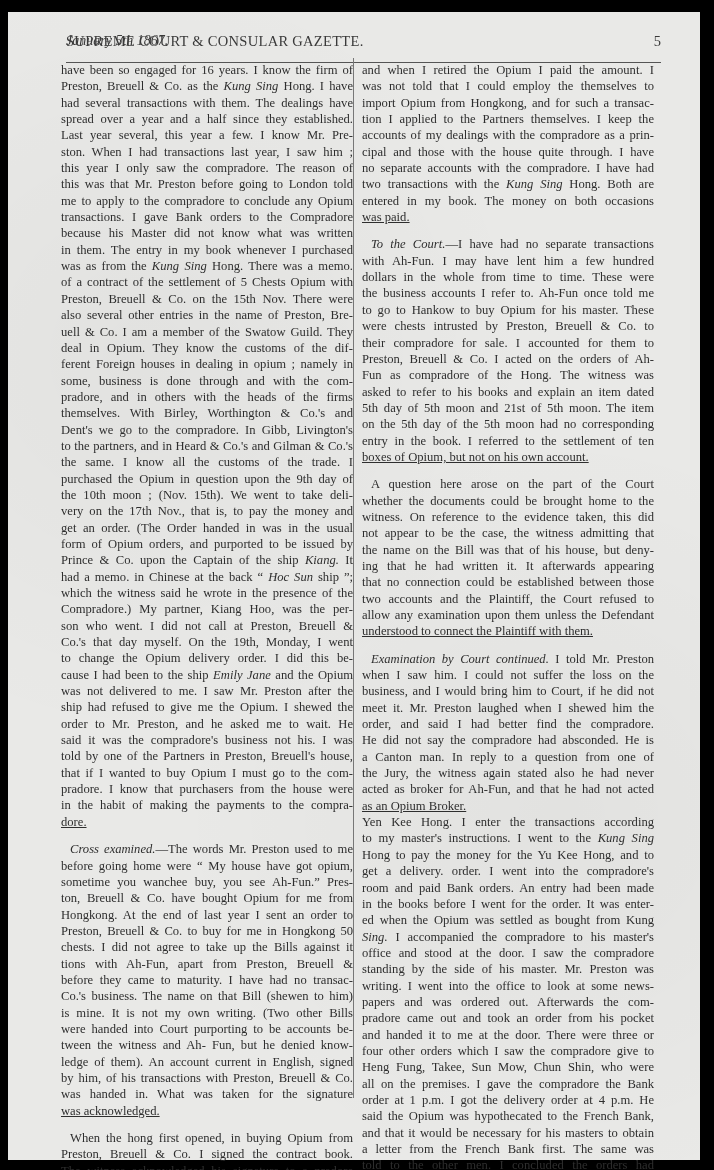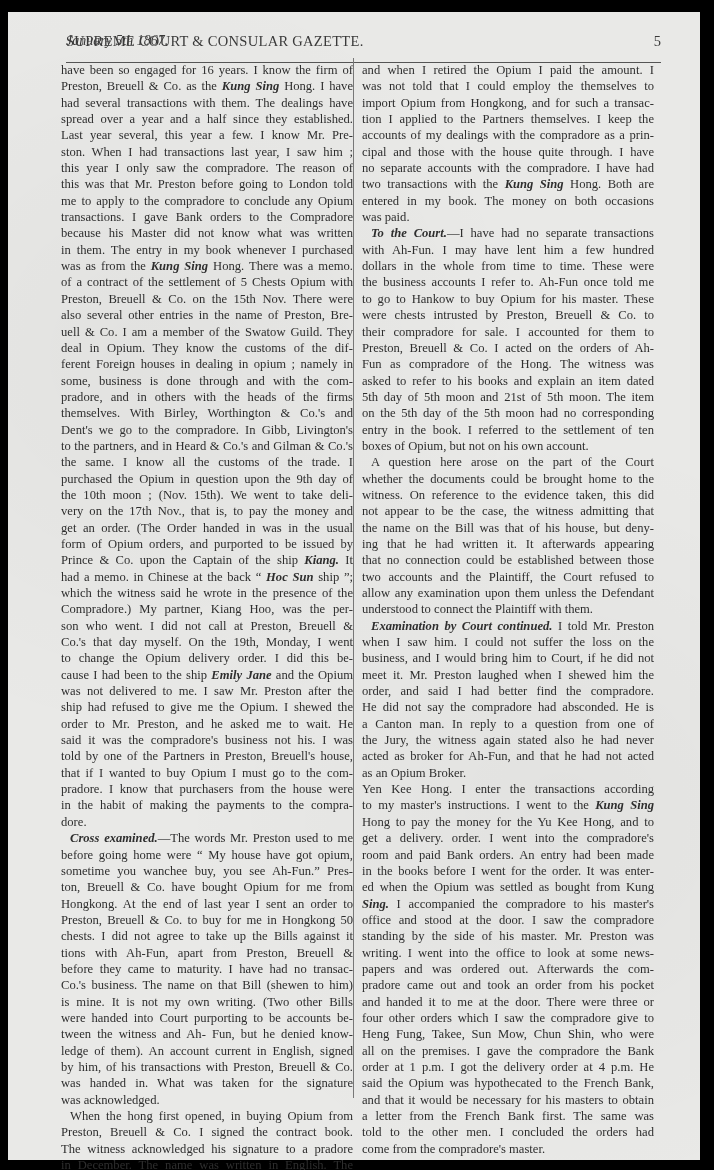--- a/index.html
+++ b/index.html
@@ -21,23 +21,23 @@
   .rule { position:absolute; left:58px; top:50px; width:595px; height:0; border-top:1.5px solid #555; }
   .col {
     position:absolute; top:62px; width:292px;
     font-family:"Liberation Serif", serif; color:#2e2e2e;
     font-size:12.6px; line-height:16.35px;
   }
   .col.left { left:61px; }
   .col.right { left:362px; }
   .divider { position:absolute; left:353px; top:58px; width:0; height:1040px; border-left:1px solid #777; }
   .line { display:block; white-space:nowrap; text-align:justify; text-align-last:justify; height:16.35px; overflow:visible; }
-  .line.last { text-align-last:left; }
-  .line.indent { padding-left:9px; }
-  .it { font-style:italic;font-weight:bold; }
+  .line.last { text-align-last:left;text-decoration:underline; }
+  .line.indent { padding-left:9px;margin-top:11px; }
+  .it { font-style:italic; }
   .sc { font-variant:small-caps; letter-spacing:0.5px; }
 </style>
 </head>
 <body>
 
 <div class="page">
   <div class="header">
     <span class="date">January 5th 1867.</span>
     <span class="title">SUPREME COURT &amp; CONSULAR GAZETTE.</span>
     <span class="pgnum">5</span>

